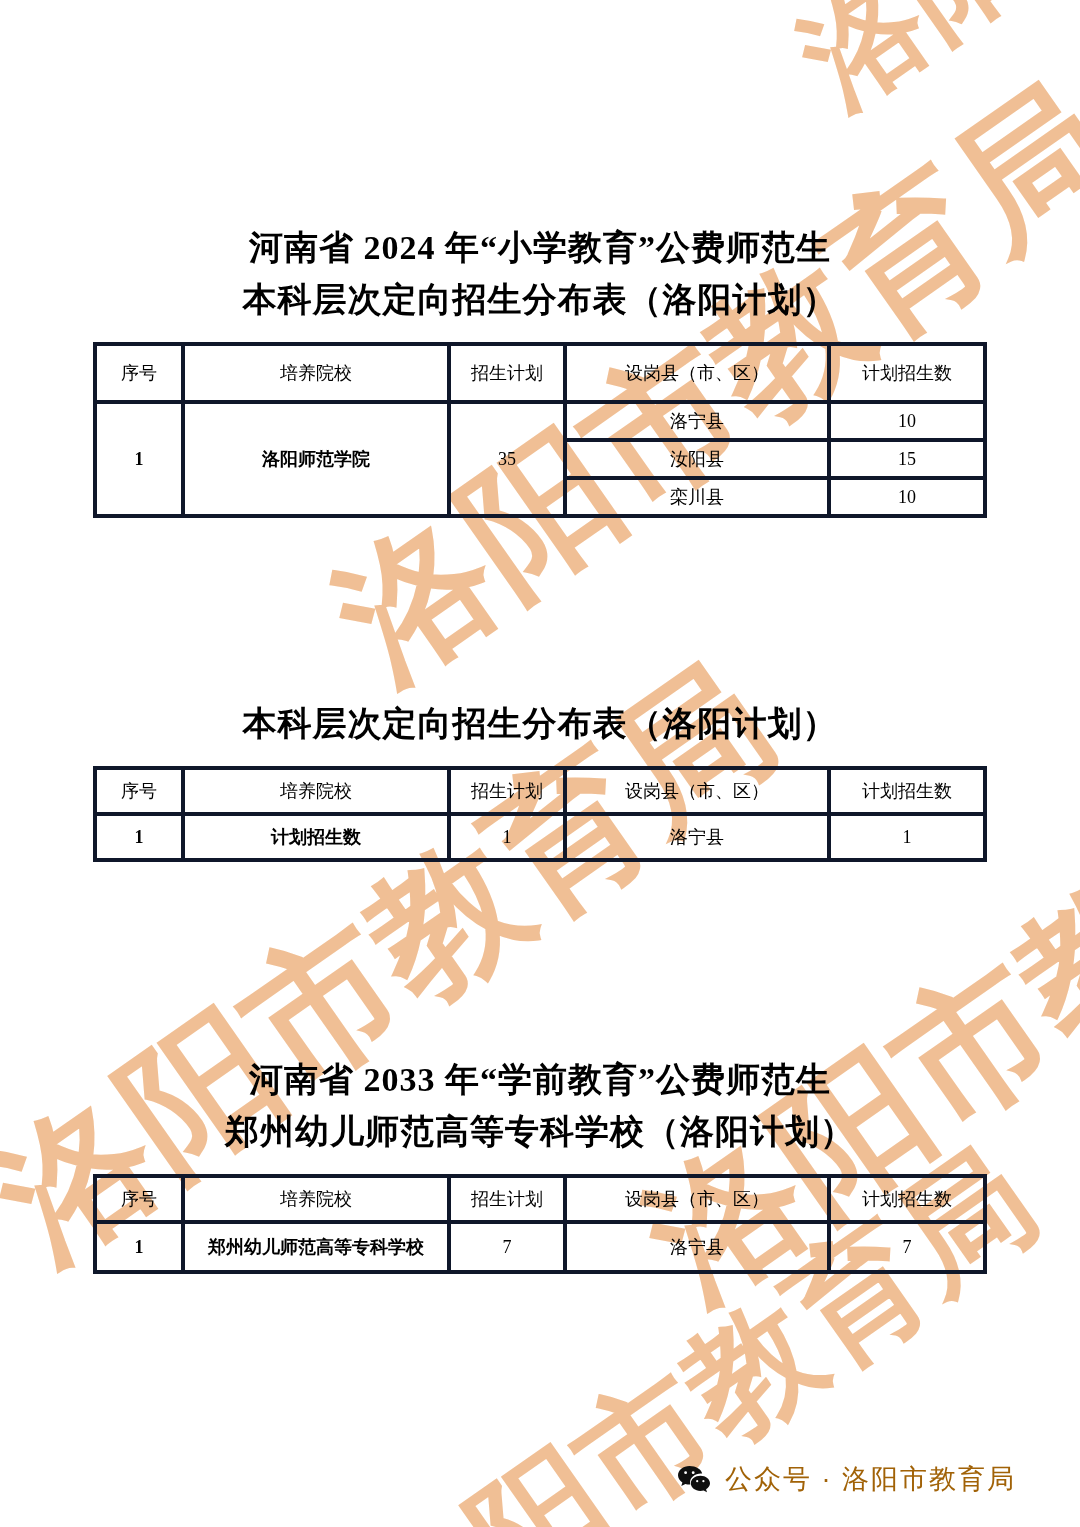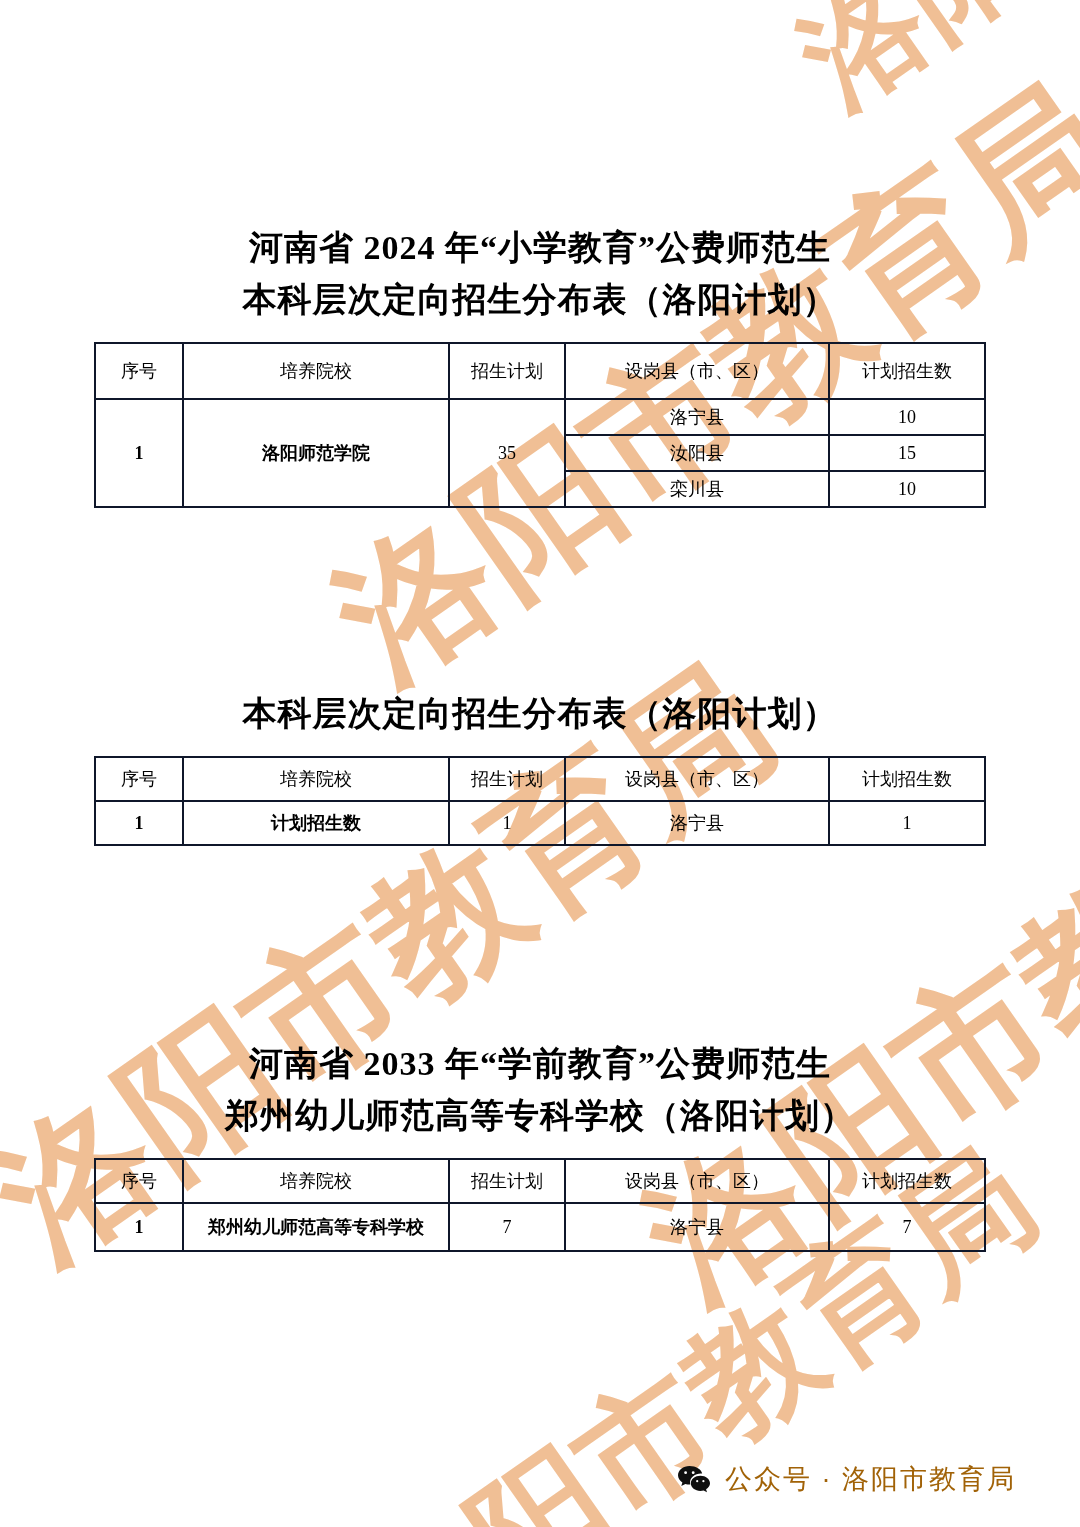--- a/index.html
+++ b/index.html
@@ -59,21 +59,21 @@
     white-space: nowrap;
   }
 
   table.dist {
     border-collapse: collapse;
     table-layout: fixed;
     margin: 0 auto;
     background: transparent;
   }
   table.dist th, table.dist td {
-    border: 2px solid #0f172a;
+    border: 4px solid #0f172a;
     text-align: center;
     vertical-align: middle;
     font-size: 18px;
     color: #000;
     padding: 0;
     background: transparent;
   }
   table.dist th {
     height: 54px;
     font-weight: 400;

